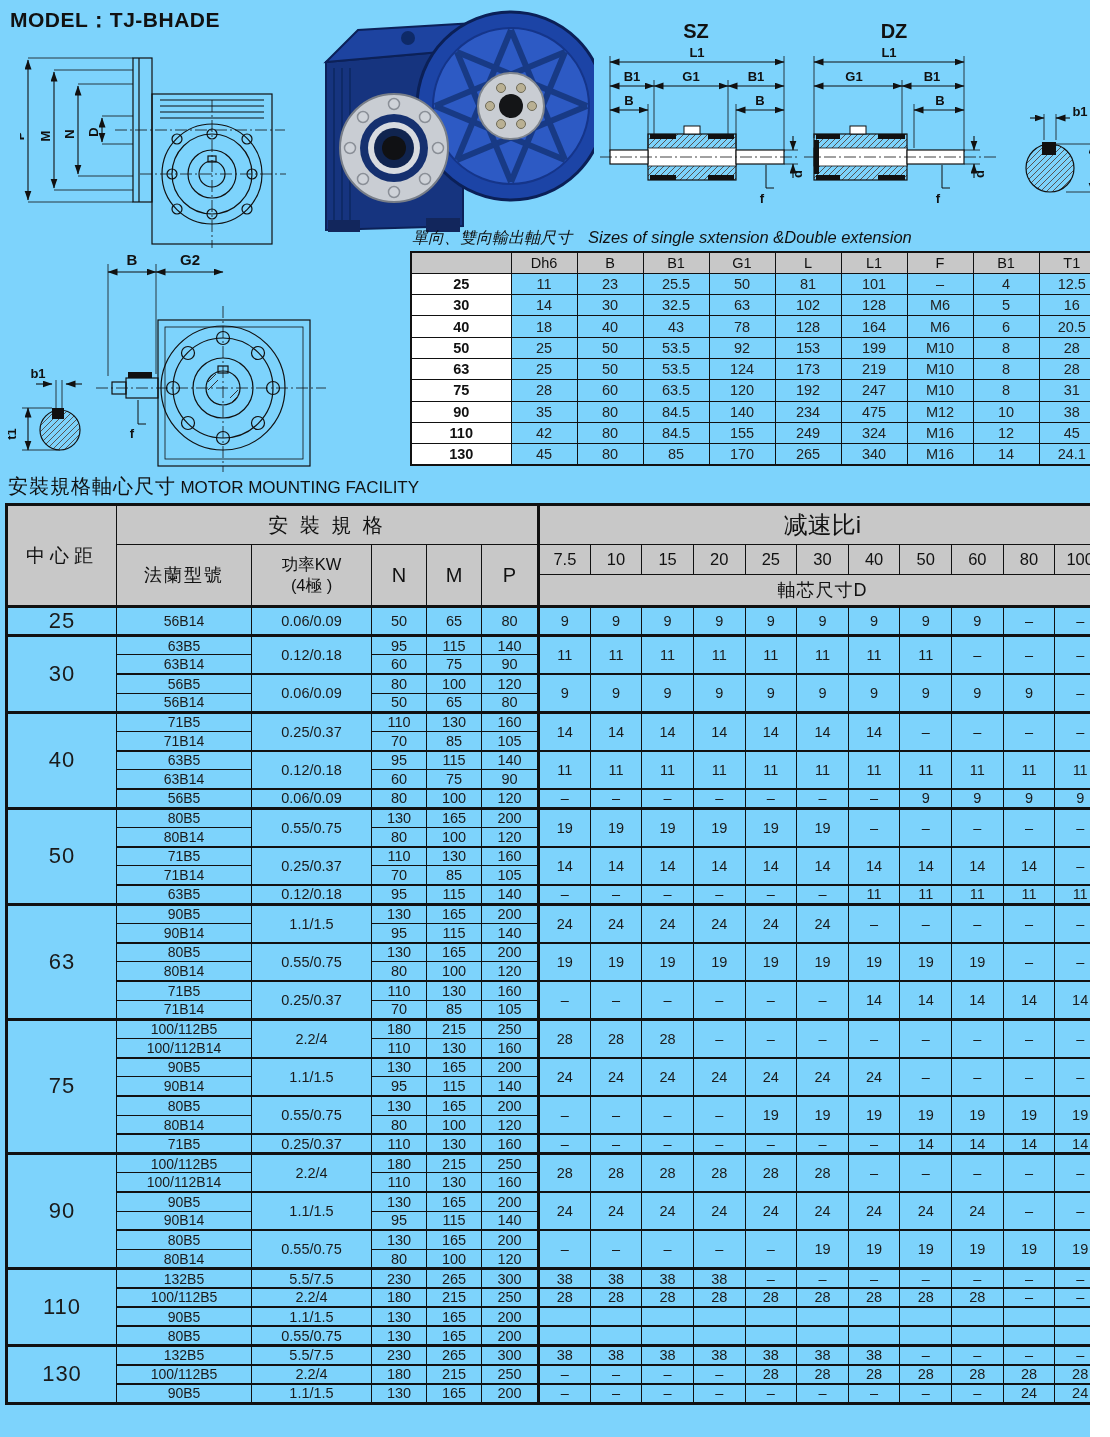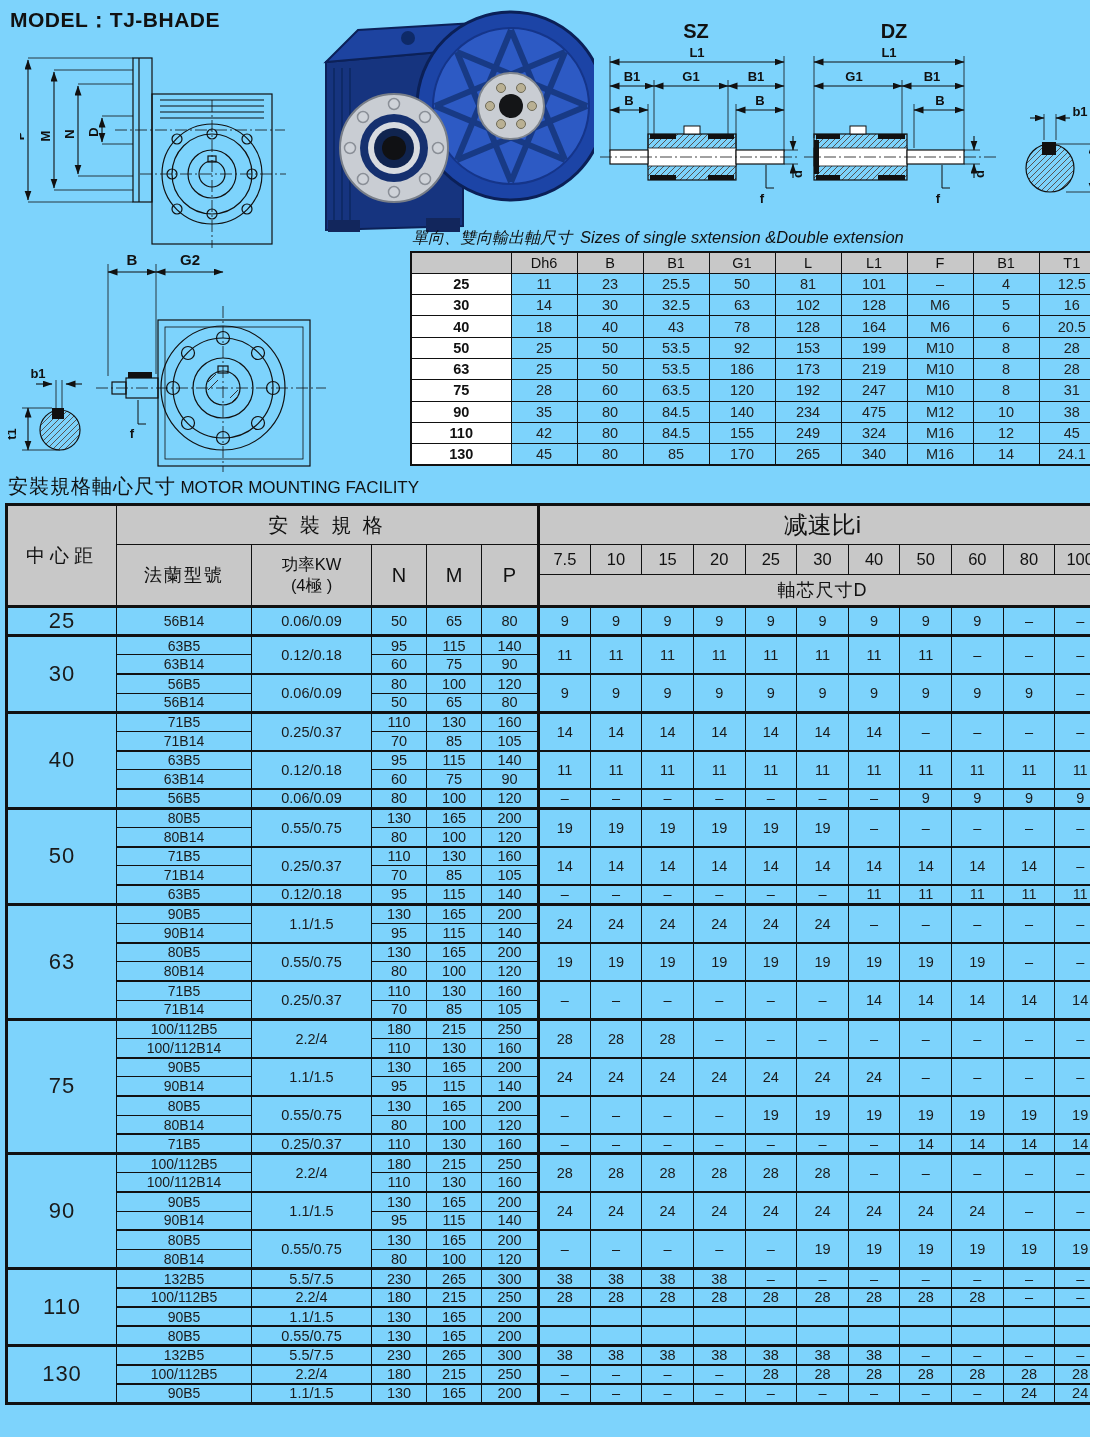--- a/index.html
+++ b/index.html
@@ -6,21 +6,21 @@
   *{box-sizing:border-box;margin:0;padding:0}
   html,body{background:#fff}
   body{font-family:"Liberation Sans","DejaVu Sans",sans-serif;color:#111}
   .page{position:relative;width:1090px;height:1437px;background:#7dd3fc;overflow:hidden}
   .title{position:absolute;left:10px;top:6px;font-size:21px;font-weight:bold;letter-spacing:.5px}
   svg{position:absolute}
   svg text{font-family:"Liberation Sans","DejaVu Sans",sans-serif}
   .dim{font-size:13px;font-weight:bold;fill:#111}
   .dzt{font-size:20px;font-weight:bold;fill:#111}
   .caption{position:absolute;left:412px;top:228px;font-style:italic;white-space:nowrap}
-  .caption .zh{font-size:16px;margin-right:8px}
+  .caption .zh{font-size:16px;margin-right:16px}
   .caption .en{font-size:16.5px}
   .h2{position:absolute;left:8px;top:473px;white-space:nowrap}
   .h2 .zh{font-size:20px;letter-spacing:1px}
   .h2 .en{font-size:17px}
   table{border-collapse:collapse;table-layout:fixed}
   
   .shaft-table{position:absolute;left:410px;top:251px;width:696px;border:2px solid #111}
   .shaft-table th,.shaft-table td{border:1px solid #111;height:21.3px;text-align:center;font-size:14.5px;padding:0;color:#222}
   .shaft-table thead th{background:#c8c8c8;font-weight:normal;color:#111}
   .shaft-table tbody th{font-weight:bold;color:#111;background:#fff}
@@ -341,21 +341,21 @@
           <td>199</td>
           <td>M10</td>
           <td>8</td>
           <td>28</td>
         </tr>
         <tr>
           <th>63</th>
           <td>25</td>
           <td>50</td>
           <td>53.5</td>
-          <td>186</td>
+          <td>124</td>
           <td>173</td>
           <td>219</td>
           <td>M10</td>
           <td>8</td>
           <td>28</td>
         </tr>
         <tr>
           <th>75</th>
           <td>28</td>
           <td>60</td>

